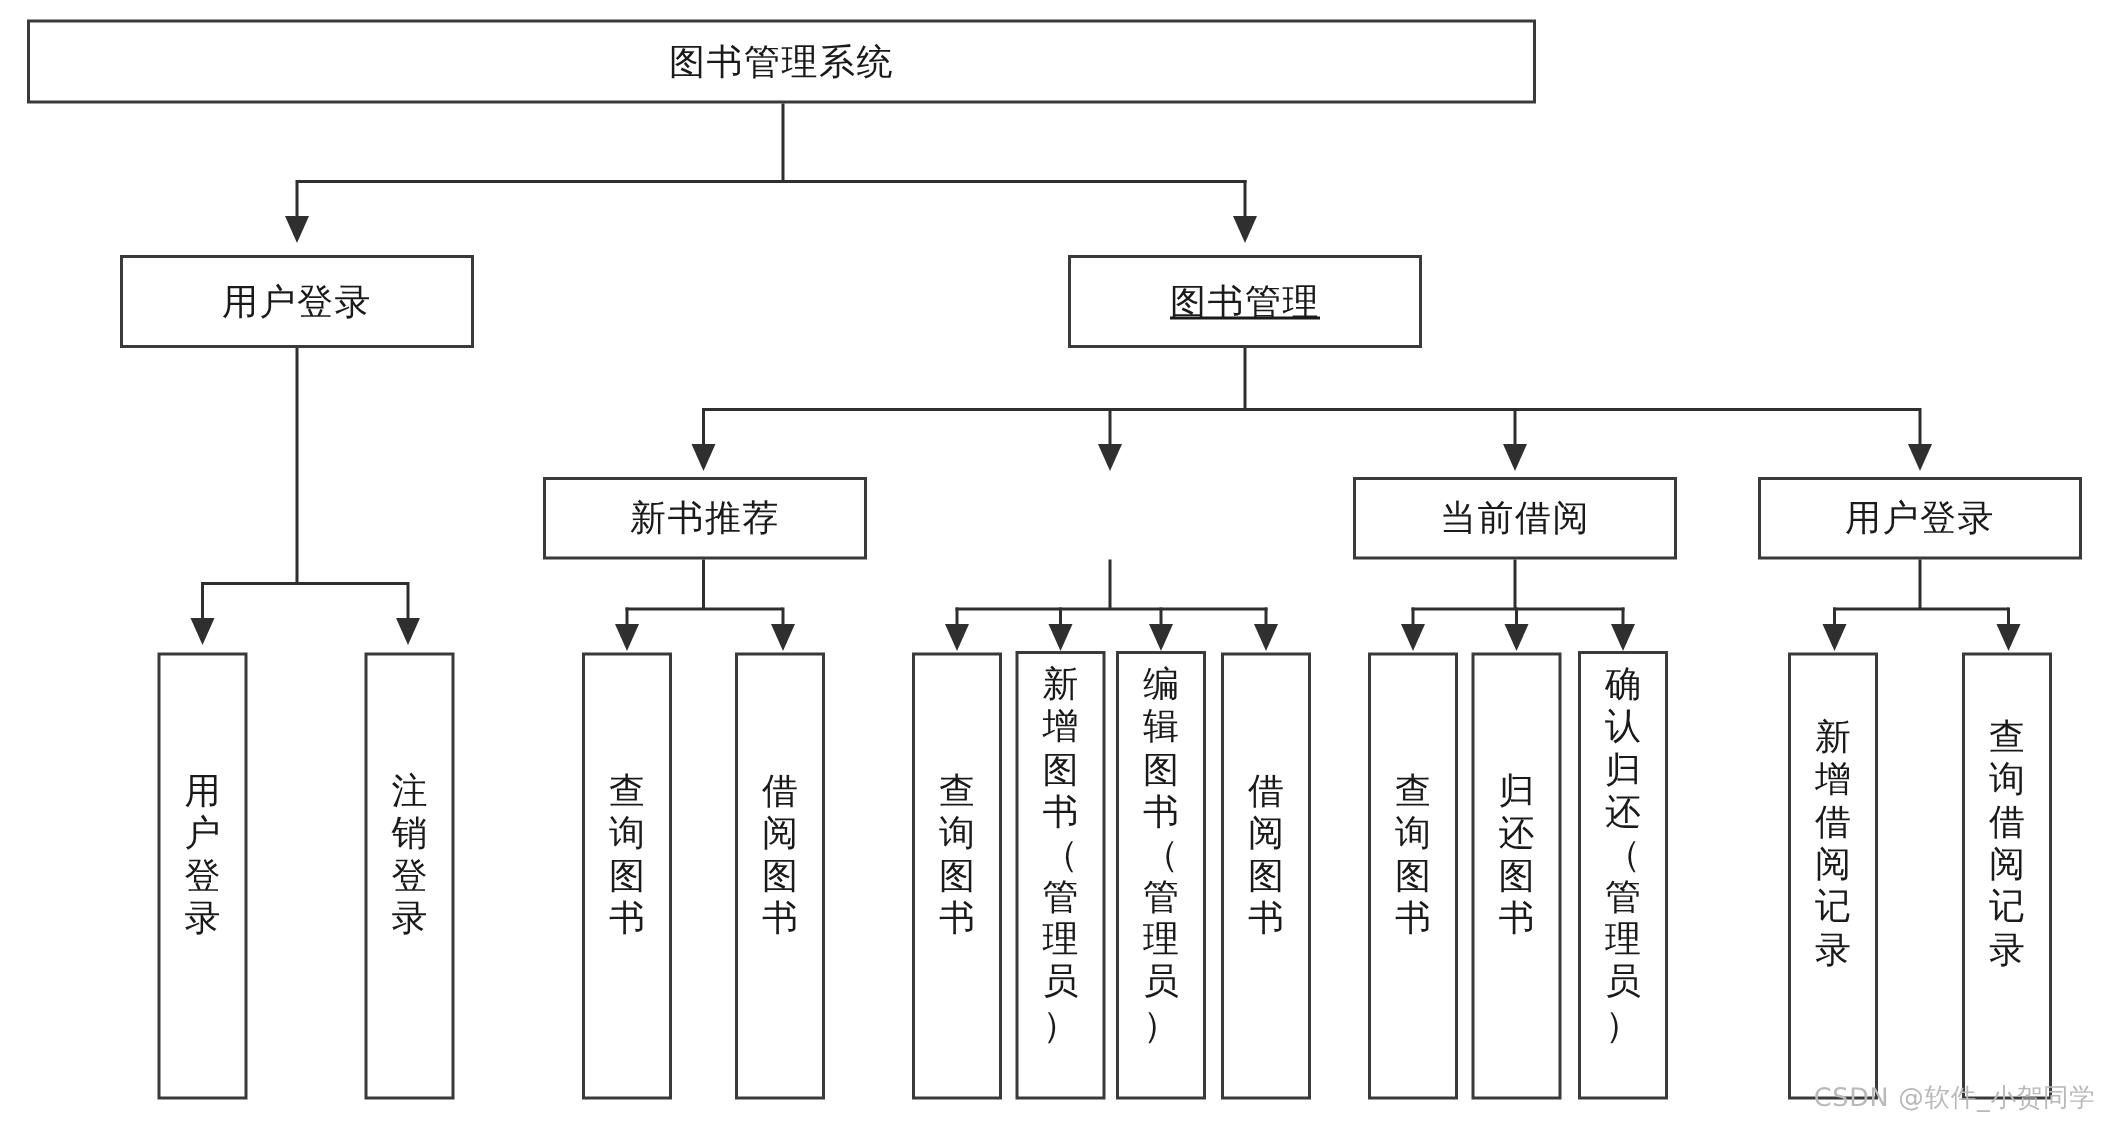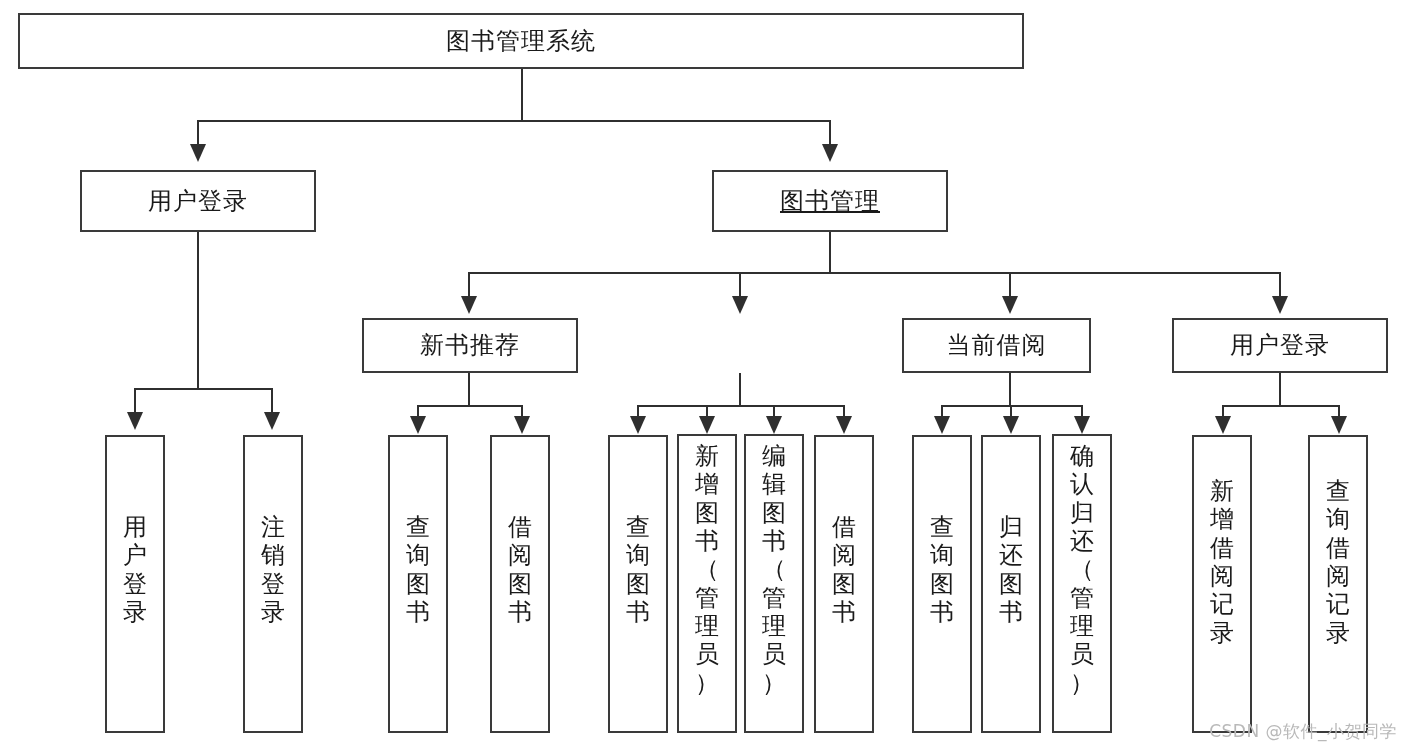--- a/index.html
+++ b/index.html
@@ -120,21 +120,21 @@
 
   <div class="ln vline" style="left:1009px;top:272px;height:26px;"></div>
   <div class="arrow" style="left:1002px;top:296px;"></div>
 
   <div class="ln vline" style="left:1279px;top:272px;height:26px;"></div>
   <div class="arrow" style="left:1272px;top:296px;"></div>
 
   <div class="node horiz" style="left:362px;top:318px;width:216px;height:55px;">
     <span>新书推荐</span>
   </div>
-  <div class="node horiz" style="left:902px;top:318px;width:189px;height:55px;">
+  <div class="node horiz" style="left:902px;top:318px;width:216px;height:55px;">
     <span>当前借阅</span>
   </div>
   <div class="node horiz" style="left:1172px;top:318px;width:216px;height:55px;">
     <span>用户登录</span>
   </div>
 
   <div class="ln vline" style="left:468px;top:373px;height:33px;"></div>
   <div class="ln hline" style="left:417px;top:405px;width:105px;"></div>
   <div class="ln vline" style="left:417px;top:405px;height:13px;"></div>
   <div class="arrow" style="left:410px;top:416px;"></div>

